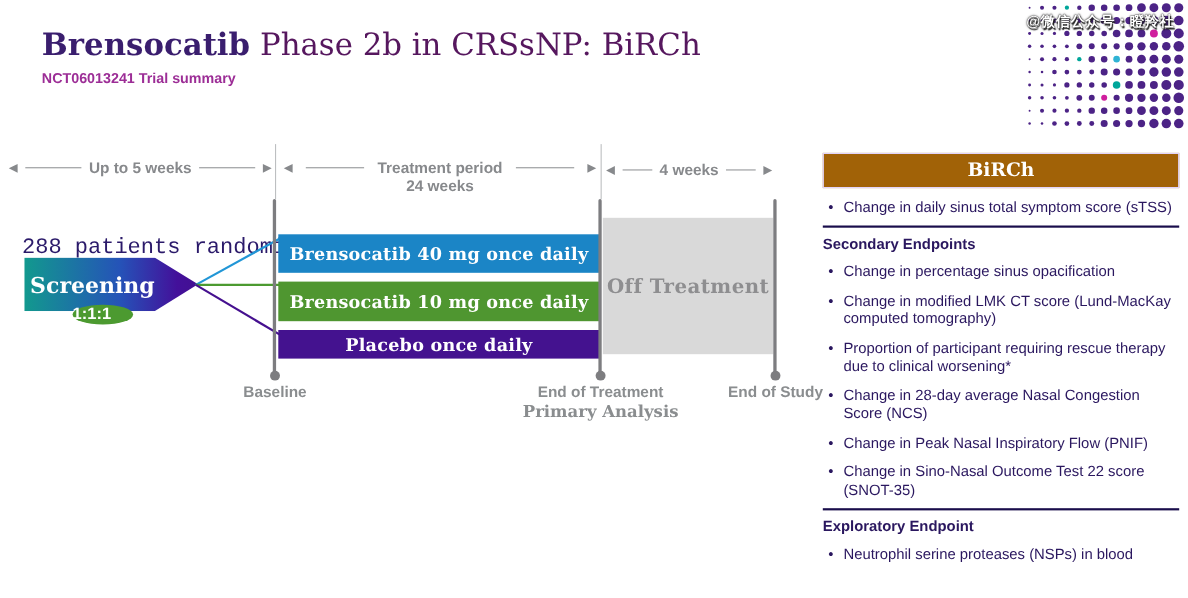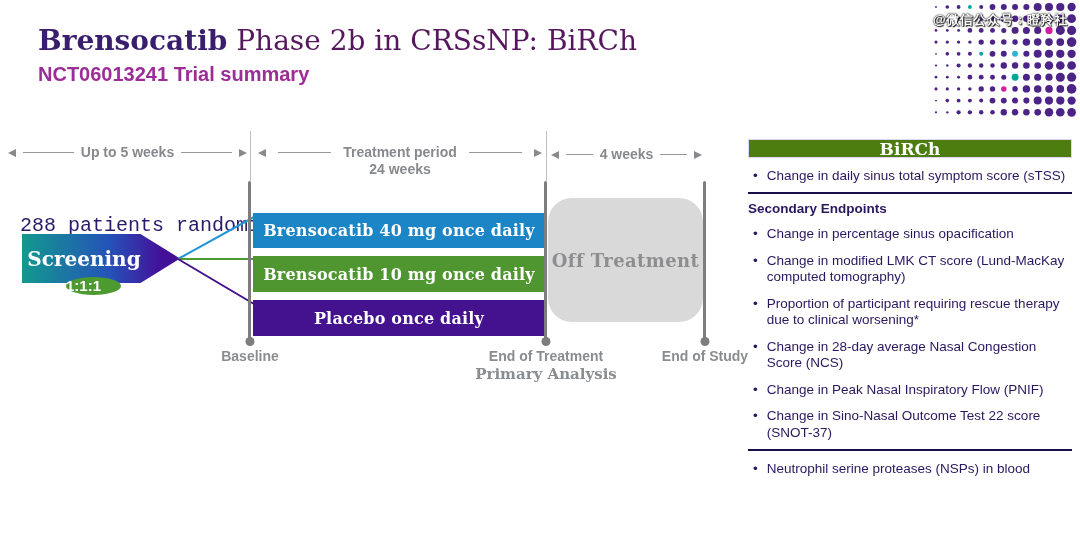--- a/index.html
+++ b/index.html
@@ -3,21 +3,21 @@
 <meta charset="utf-8">
 <style>
   * { box-sizing: border-box; margin: 0; padding: 0; }
   html,body { background:#ffffff; }
   body { font-family: "Liberation Sans", sans-serif; }
   .canvas { position: relative; width: 1080px; height: 544px; background:#ffffff; overflow:hidden; }
 
   
   .page-title { position:absolute; left:38px; top:24px; font-family:"DejaVu Serif", serif; font-size:28px; color:#56175e; white-space:nowrap; }
   .page-title .t-bold { font-weight:bold; color:#3a1e6e; }
-  .subtitle { position:absolute; left:38px; top:63px; font-size:20px; font-weight:bold; color:#9c2d96; }
+  .subtitle { position:absolute; left:38px; top:63px; font-size:13px; font-weight:bold; color:#9c2d96; }
 
   
   .dots { position:absolute; left:928px; top:0; width:152px; height:120px; }
   .watermark { position:absolute; left:933px; top:11px; width:147px; font-size:13px; font-weight:bold; color:#ffffff;
     text-shadow:0 0 1px #111, 0 0 2px #111, 1px 1px 1px #222; letter-spacing:0.5px; white-space:nowrap; }
 
   
   .seg { position:absolute; display:flex; align-items:center; gap:7px; color:#87898c; font-size:14px; font-weight:bold; }
   .seg .rule { flex:1; height:1.4px; background:#95979a; }
   .seg .ah-l { width:0; height:0; border-top:4px solid transparent; border-bottom:4px solid transparent; border-right:8px solid #87898c; }
@@ -36,34 +36,34 @@
     color:#fff; font-family:"DejaVu Serif", serif; font-weight:bold; font-size:20px;
     display:flex; align-items:center; justify-content:center; padding-right:34px; }
   .ratio-badge { position:absolute; left:66px; top:277px; width:55px; height:18px; background:#4c9a30; border-radius:50%;
     color:#fff; font-size:15px; font-weight:bold; text-align:left; line-height:18px; }
   .fan { position:absolute; left:176px; top:213px; }
 
   .arm { position:absolute; left:253px; width:292px; color:#ffffff; font-family:"DejaVu Serif", serif; font-weight:bold; font-size:16px;
     display:flex; align-items:center; justify-content:center; letter-spacing:0.2px;margin-top:14px; }
   .arm-40 { top:199px; height:35px; background:#1b85c6; }
   .arm-10 { top:242px; height:36px; background:#4f9630; }
-  .arm-pl { top:286px; height:36px; background:#44128f; }
+  .arm-pl { top:286px; height:26px; background:#44128f; }
 
   .off-box { position:absolute; left:548px; top:198px; width:155px; height:124px; background:#d9d9d9;
-    display:flex; align-items:center; justify-content:center; color:#8e8e90; font-family:"DejaVu Serif", serif; font-weight:bold; font-size:18px; letter-spacing:0.4px;border-radius:24px; }
+    display:flex; align-items:center; justify-content:center; color:#8e8e90; font-family:"DejaVu Serif", serif; font-weight:bold; font-size:18px; letter-spacing:0.4px; }
 
   .marker { position:absolute; top:181px; width:3px; height:159px; background:#7d7d80; border-radius:2px; }
   .marker::after { content:''; position:absolute; left:50%; bottom:-6px; transform:translateX(-50%); width:9px; height:9px; border-radius:50%; background:#7d7d80; }
 
   .milestone { position:absolute; font-size:14px; font-weight:bold; color:#8a8d8f; text-align:center; }
   .milestone .sub { font-family:"DejaVu Serif", serif; font-size:15px; color:#8a8d8f; margin-top:1px; }
 
   
   .panel { position:absolute; left:748px; top:139px; width:324px; color:#2a175f; }
-  .panel-header { height:19px; background:#4d7c0f; border:1px solid #e2d3fa; color:#ffffff; font-family:"DejaVu Serif", serif; font-weight:bold; font-size:17px;
+  .panel-header { height:32px; background:#a16207; border:1px solid #e2d3fa; color:#ffffff; font-family:"DejaVu Serif", serif; font-weight:bold; font-size:17px;
     display:flex; align-items:center; justify-content:center; }
   .panel h3 { font-size:13.5px; font-weight:bold; color:#2a175f; }
   .h-primary { margin-top:12px; }
   .h-secondary { margin-top:7px; }
   .h-exploratory { margin-top:7px; }
   .panel ul { list-style:none; }
   .panel li { display:flex; gap:9px; margin-top:10px; font-size:13.5px; line-height:1.22; }
   .panel li .bullet-dot { flex:0 0 auto; padding-left:5px; }
   .sep { margin-top:8px; border-top:2px solid #190d4b; }
 </style>
@@ -293,25 +293,26 @@
       <li>
           <span class="bullet-dot">•</span>
           <span>Change in 28-day average Nasal Congestion Score (NCS)</span>
         </li>
       <li>
           <span class="bullet-dot">•</span>
           <span>Change in Peak Nasal Inspiratory Flow (PNIF)</span>
         </li>
       <li>
           <span class="bullet-dot">•</span>
-          <span>Change in Sino-Nasal Outcome Test 22 score (SNOT-37)</span>
+          <span>Change in Sino-Nasal Outcome Test 22 score (SNOT-35)</span>
         </li>
     </ul>
 
     <div class="sep"></div>
+    <h3 class="h-exploratory">Exploratory Endpoint</h3>
     <ul>
       <li>
           <span class="bullet-dot">•</span>
           <span>Neutrophil serine proteases (NSPs) in blood</span>
         </li>
     </ul>
   </div>
 
 </div>
 

